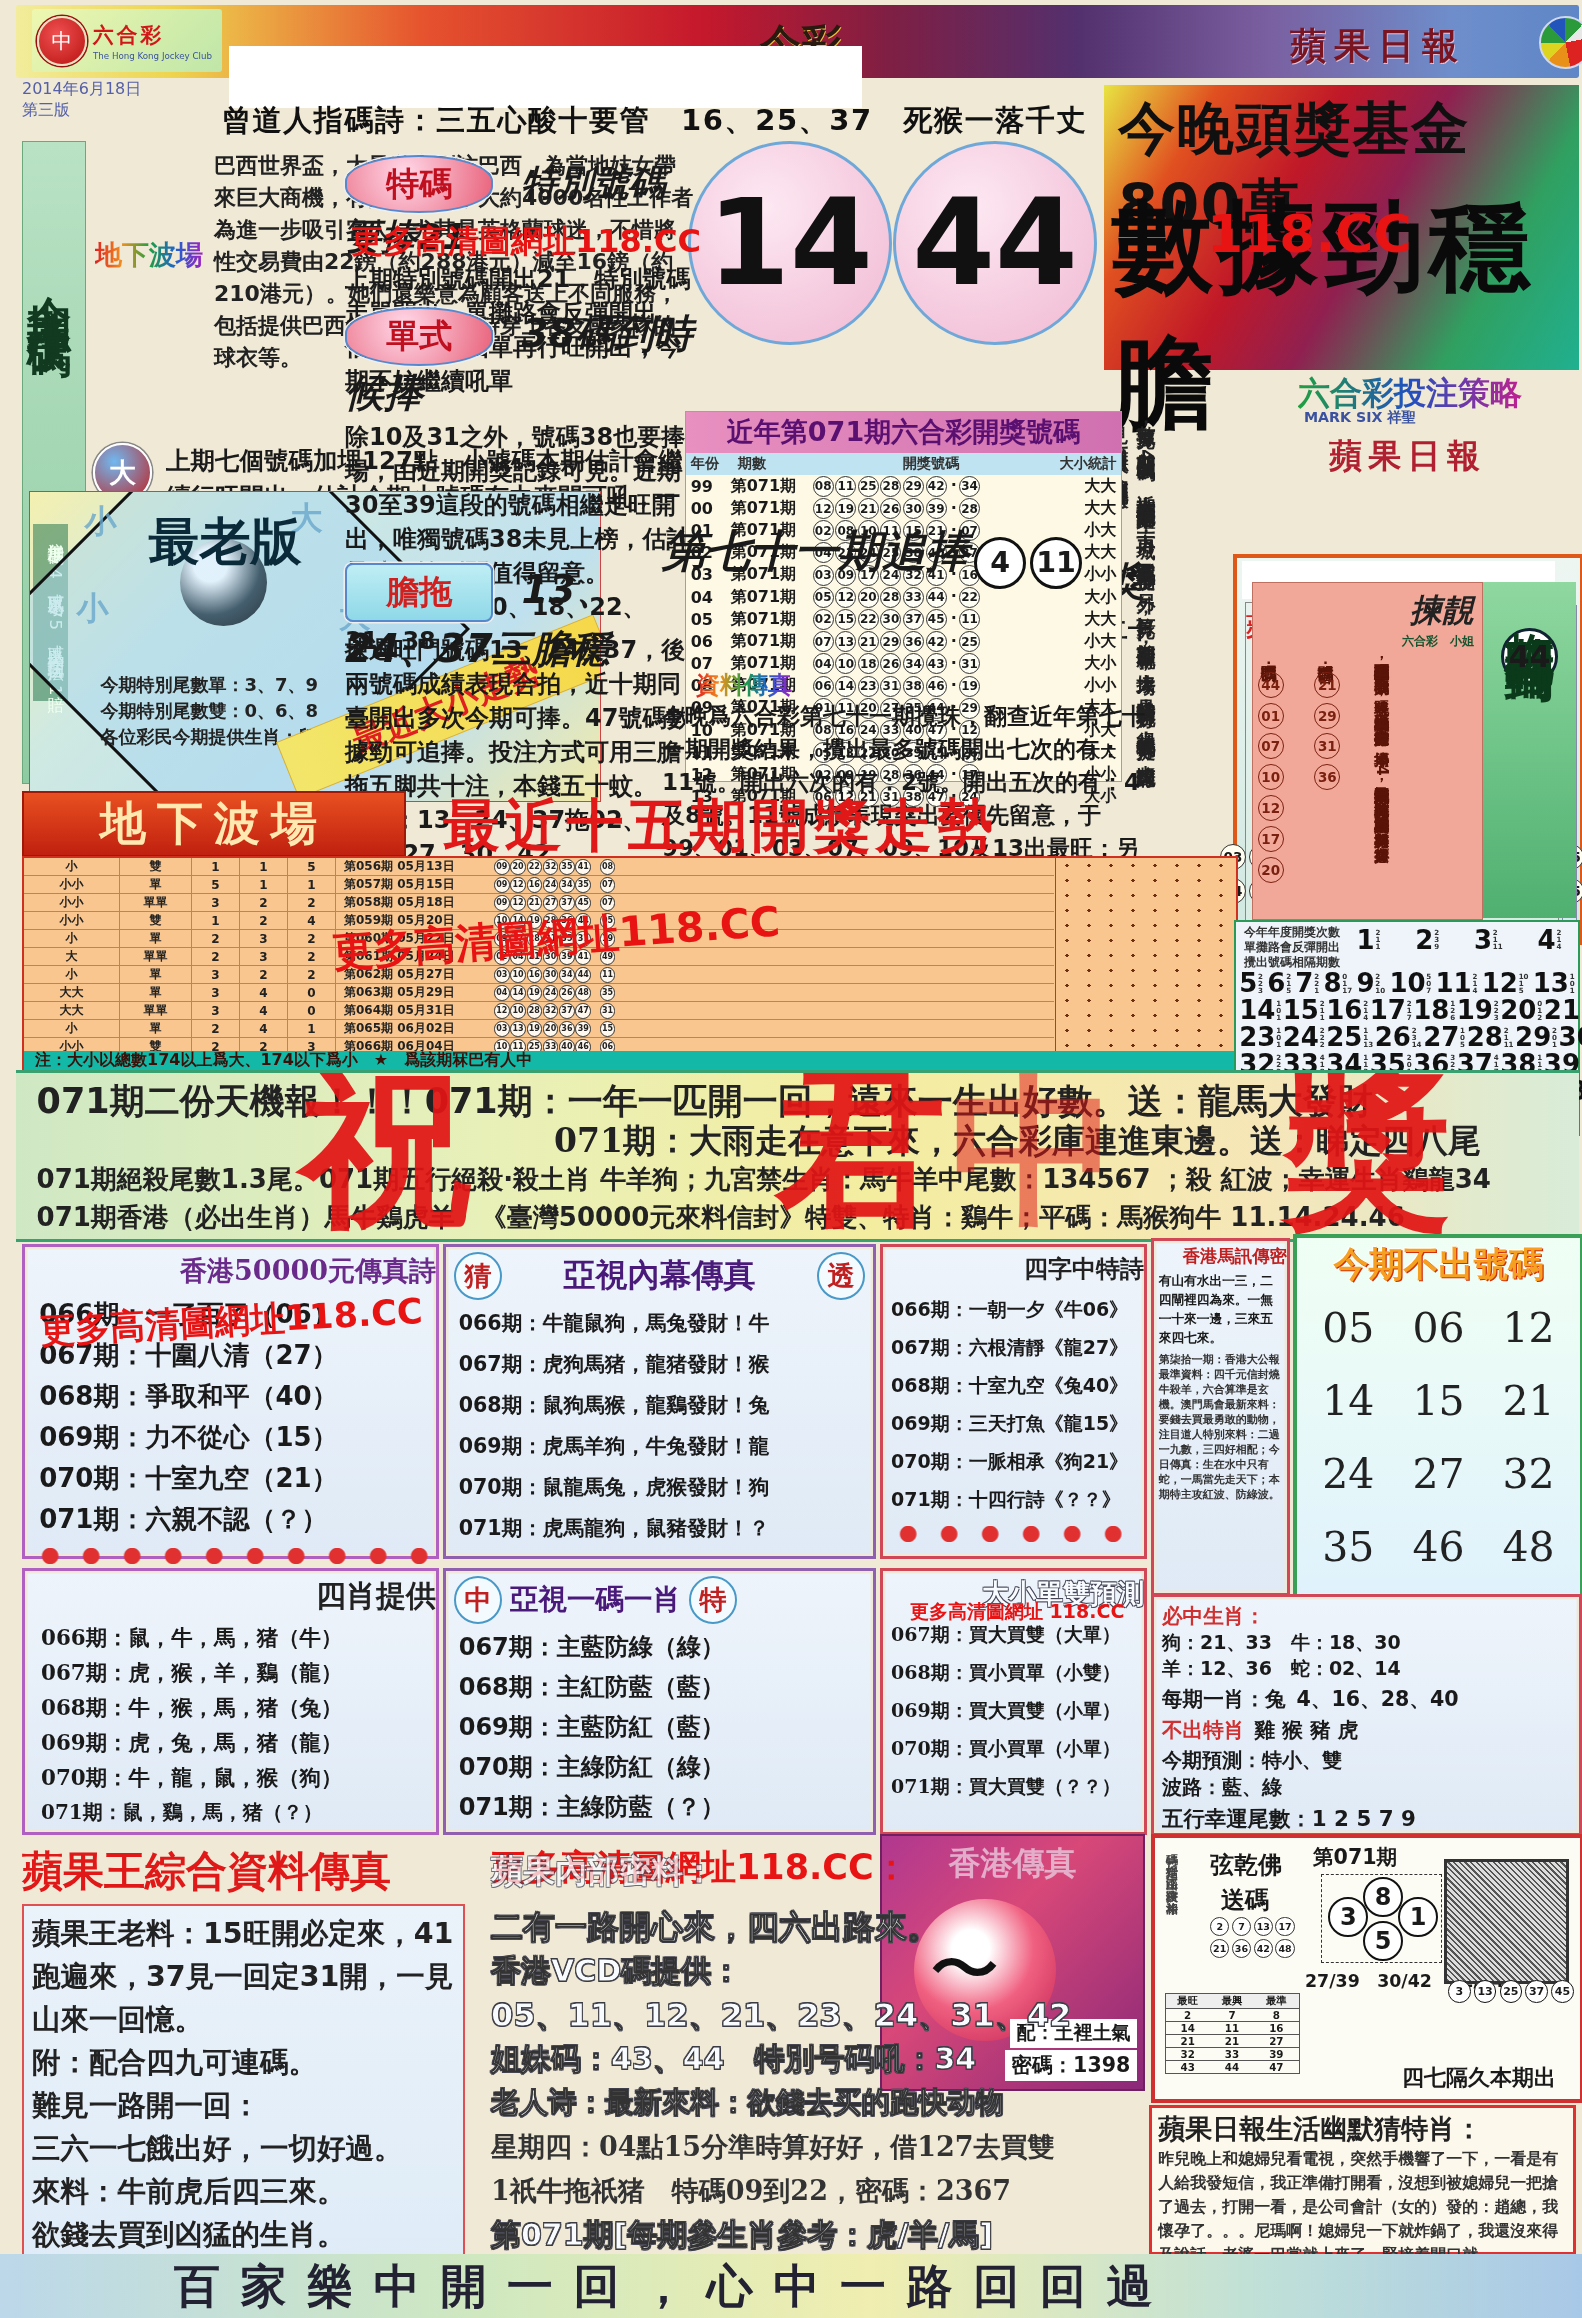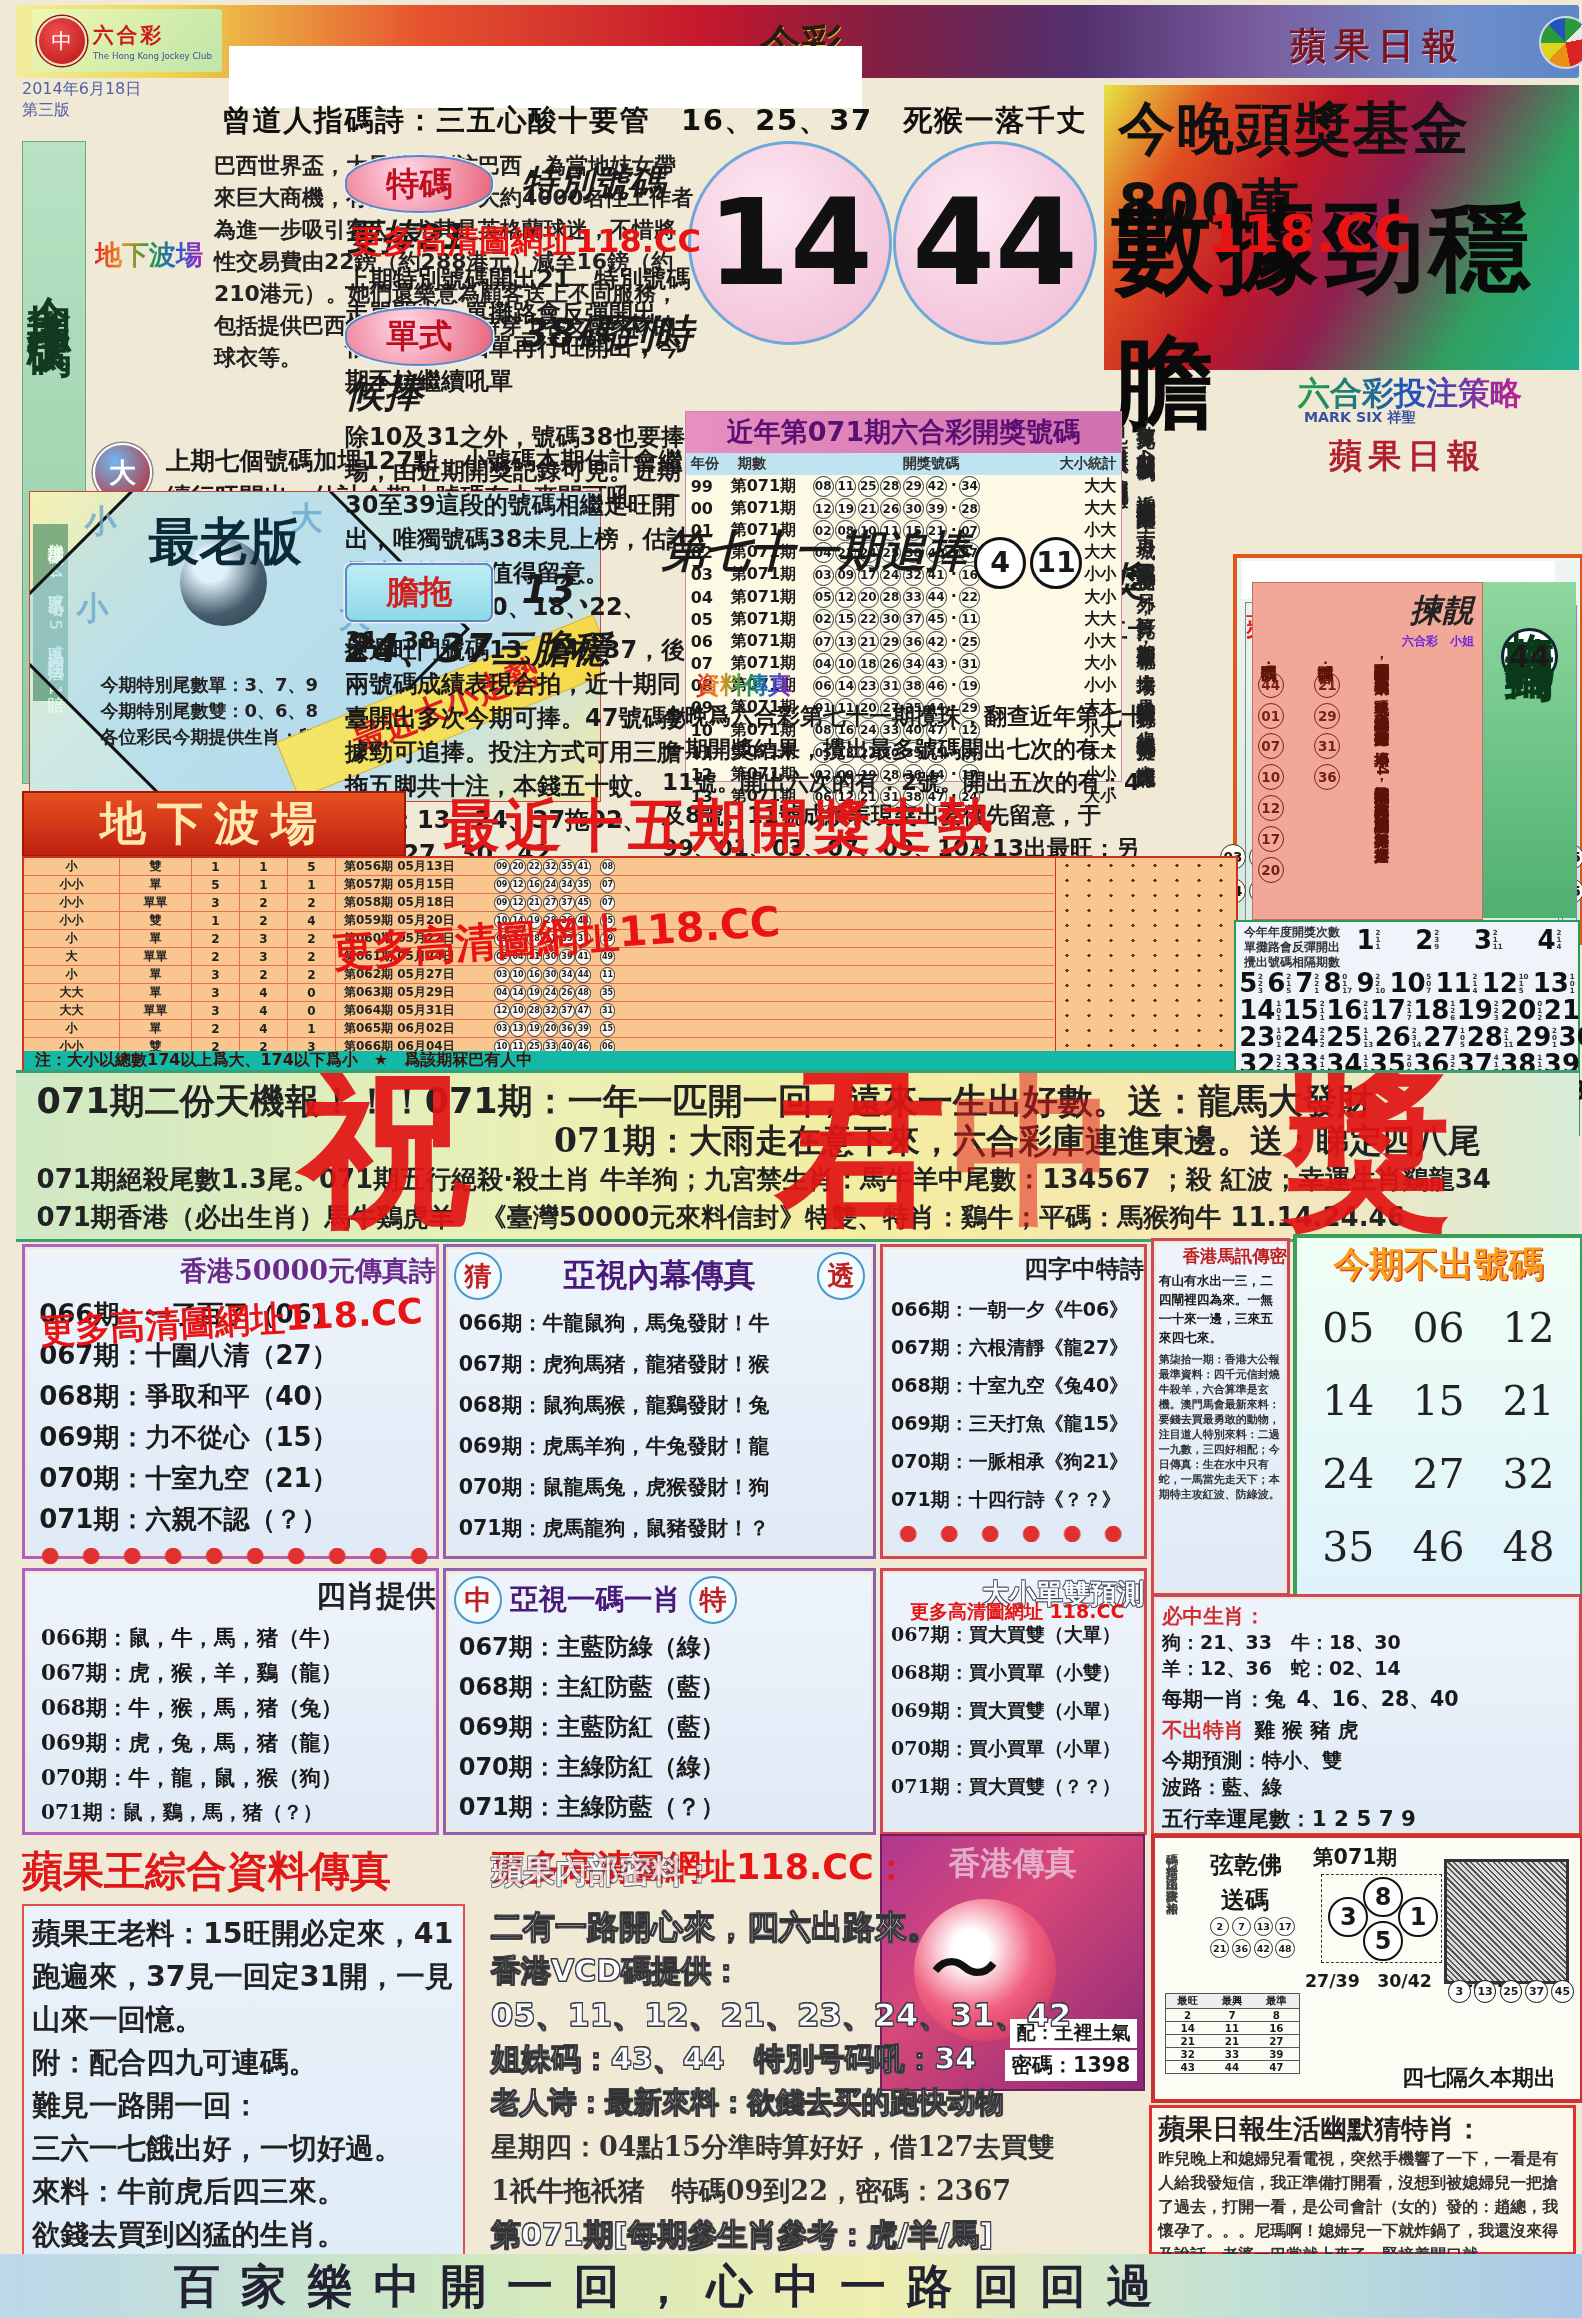--- a/index.html
+++ b/index.html
@@ -543,21 +543,21 @@
           <span><span class="wball">03</span><span class="wball">04</span><span class="wball">15</span><span class="wball">16</span><span class="wball">23</span><span class="wball">45</span><span class="wball" style="margin-left: 8px;">21</span></span>
         </div>
       </div>
     <div class="apple-dots"></div>
     <div class="waves-legend">注：大小以總數174以上爲大、174以下爲小　★　爲該期冧巴有人中</div>
   </div>
   <div class="abs watermark" style="left:332px;top:910px;font-size:41px;transform:rotate(-4deg);">更多高清圖網址118.CC</div>
 
   <div class="abs pink-box">
     <div style="text-align:right;padding:6.3px 8px 0 0;"><span class="pick-logo">揀靚</span></div>
-    <div style="text-align:right;padding:0 8px;font-size:12px;font-weight:bold;color:#6d28d9;">六合彩　小姐</div>
+    <div style="text-align:right;padding:0 8px;font-size:12px;font-weight:bold;color:#14532d;">六合彩　小姐</div>
     <div style="display:flex;gap:4.7px;padding:3.2px 4.7px;">
       <div style="width:52px;">
         <div style="writing-mode:vertical-rl;font-size:16px;font-weight:bold;color:#5a1408;">旺門號碼：</div>
         <div id="hot-balls" style="display:flex;flex-direction:column;">
             <span class="hotball">44</span>
             <span class="hotball">01</span>
             <span class="hotball">07</span>
             <span class="hotball">10</span>
             <span class="hotball">12</span>
             <span class="hotball">17</span>

